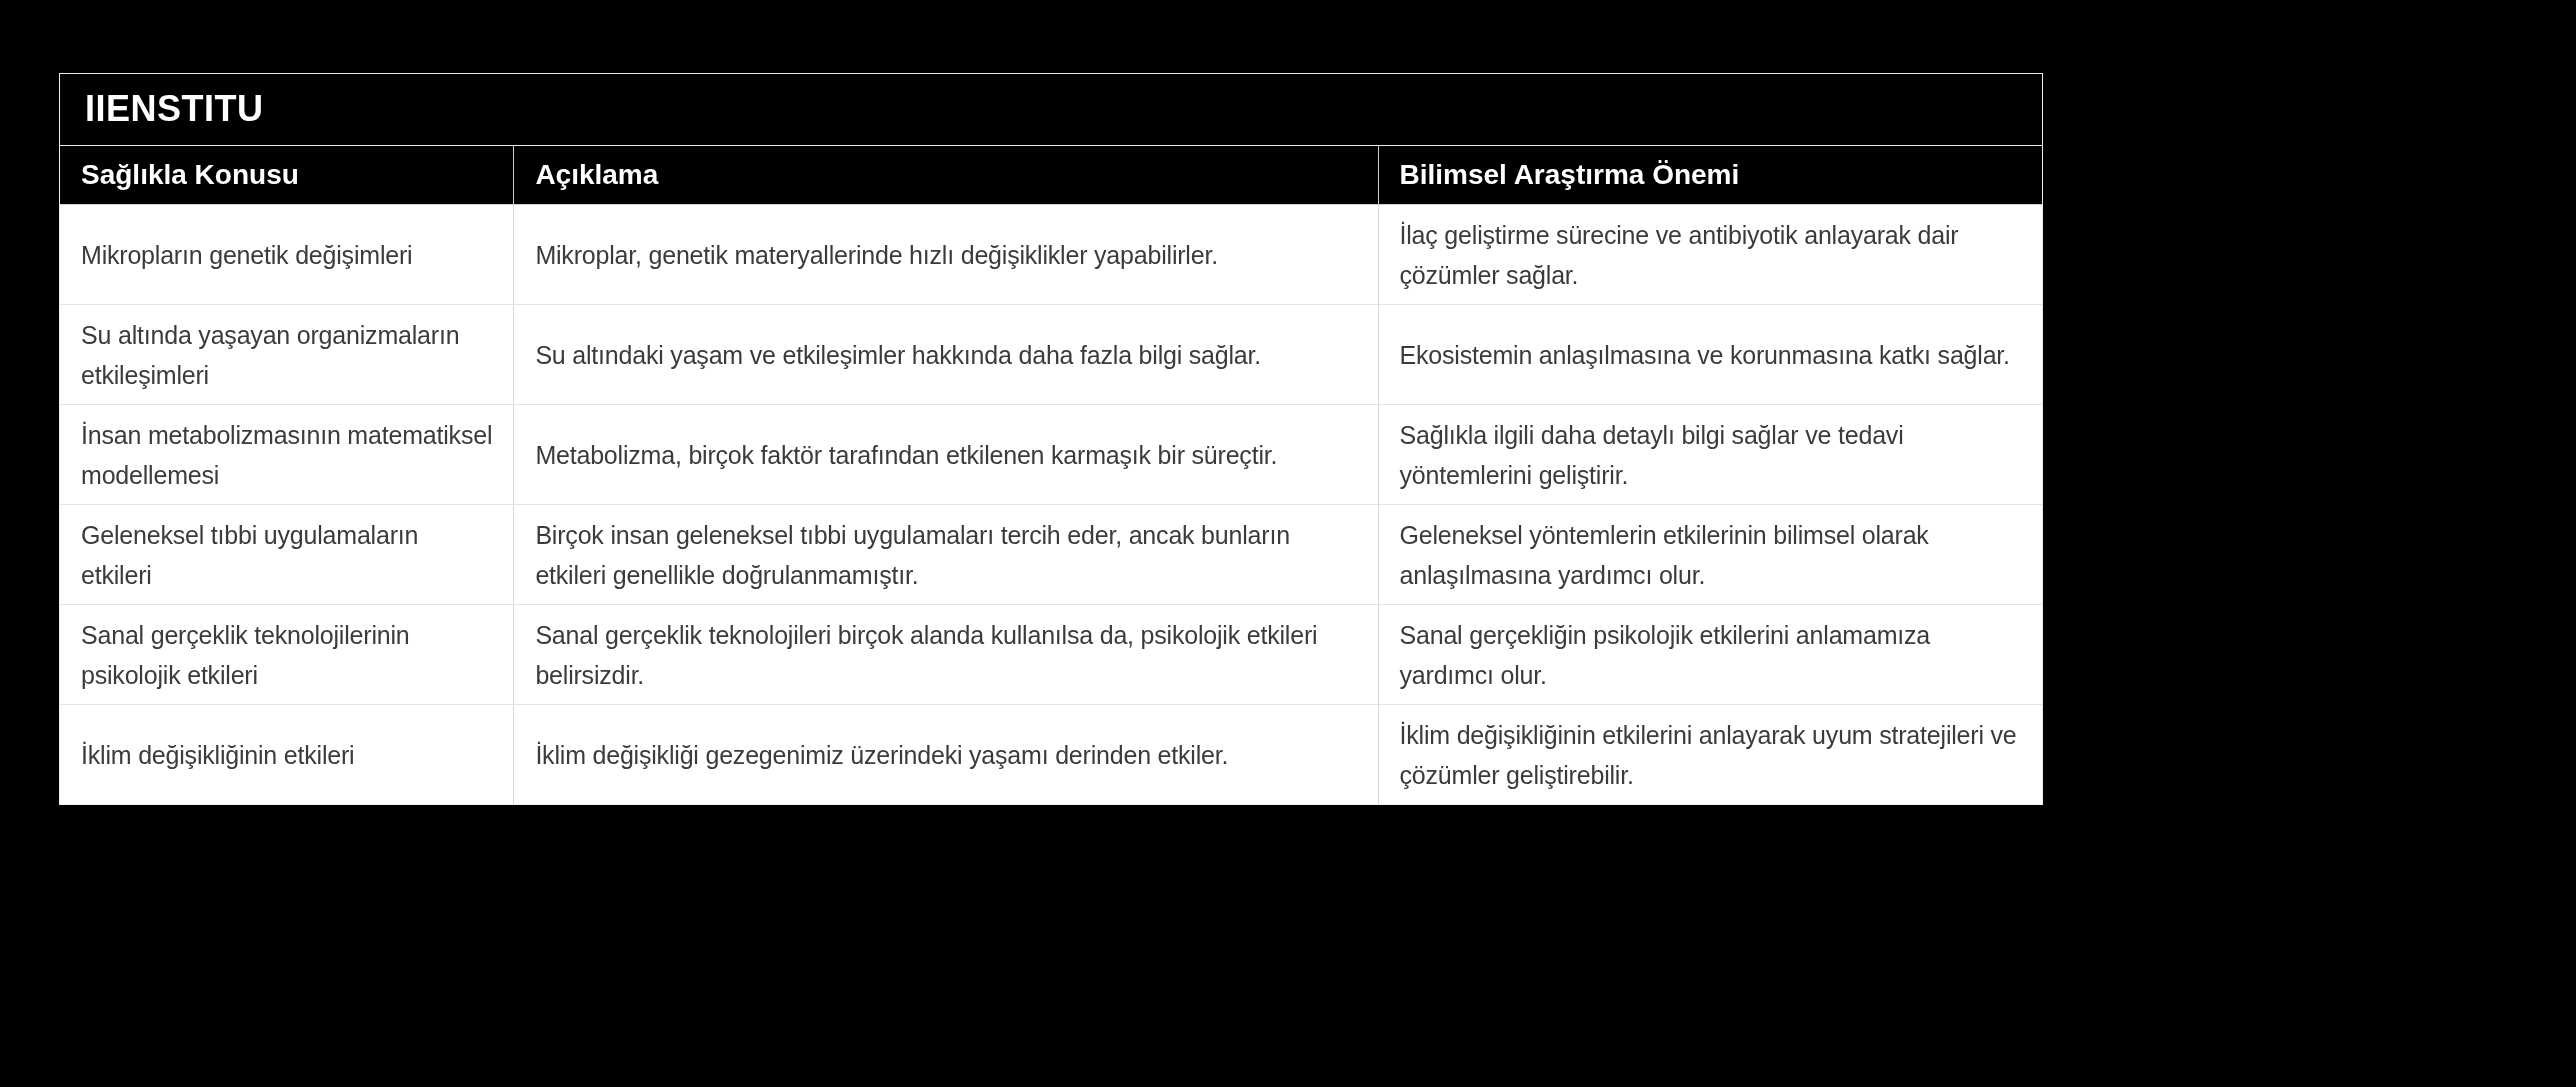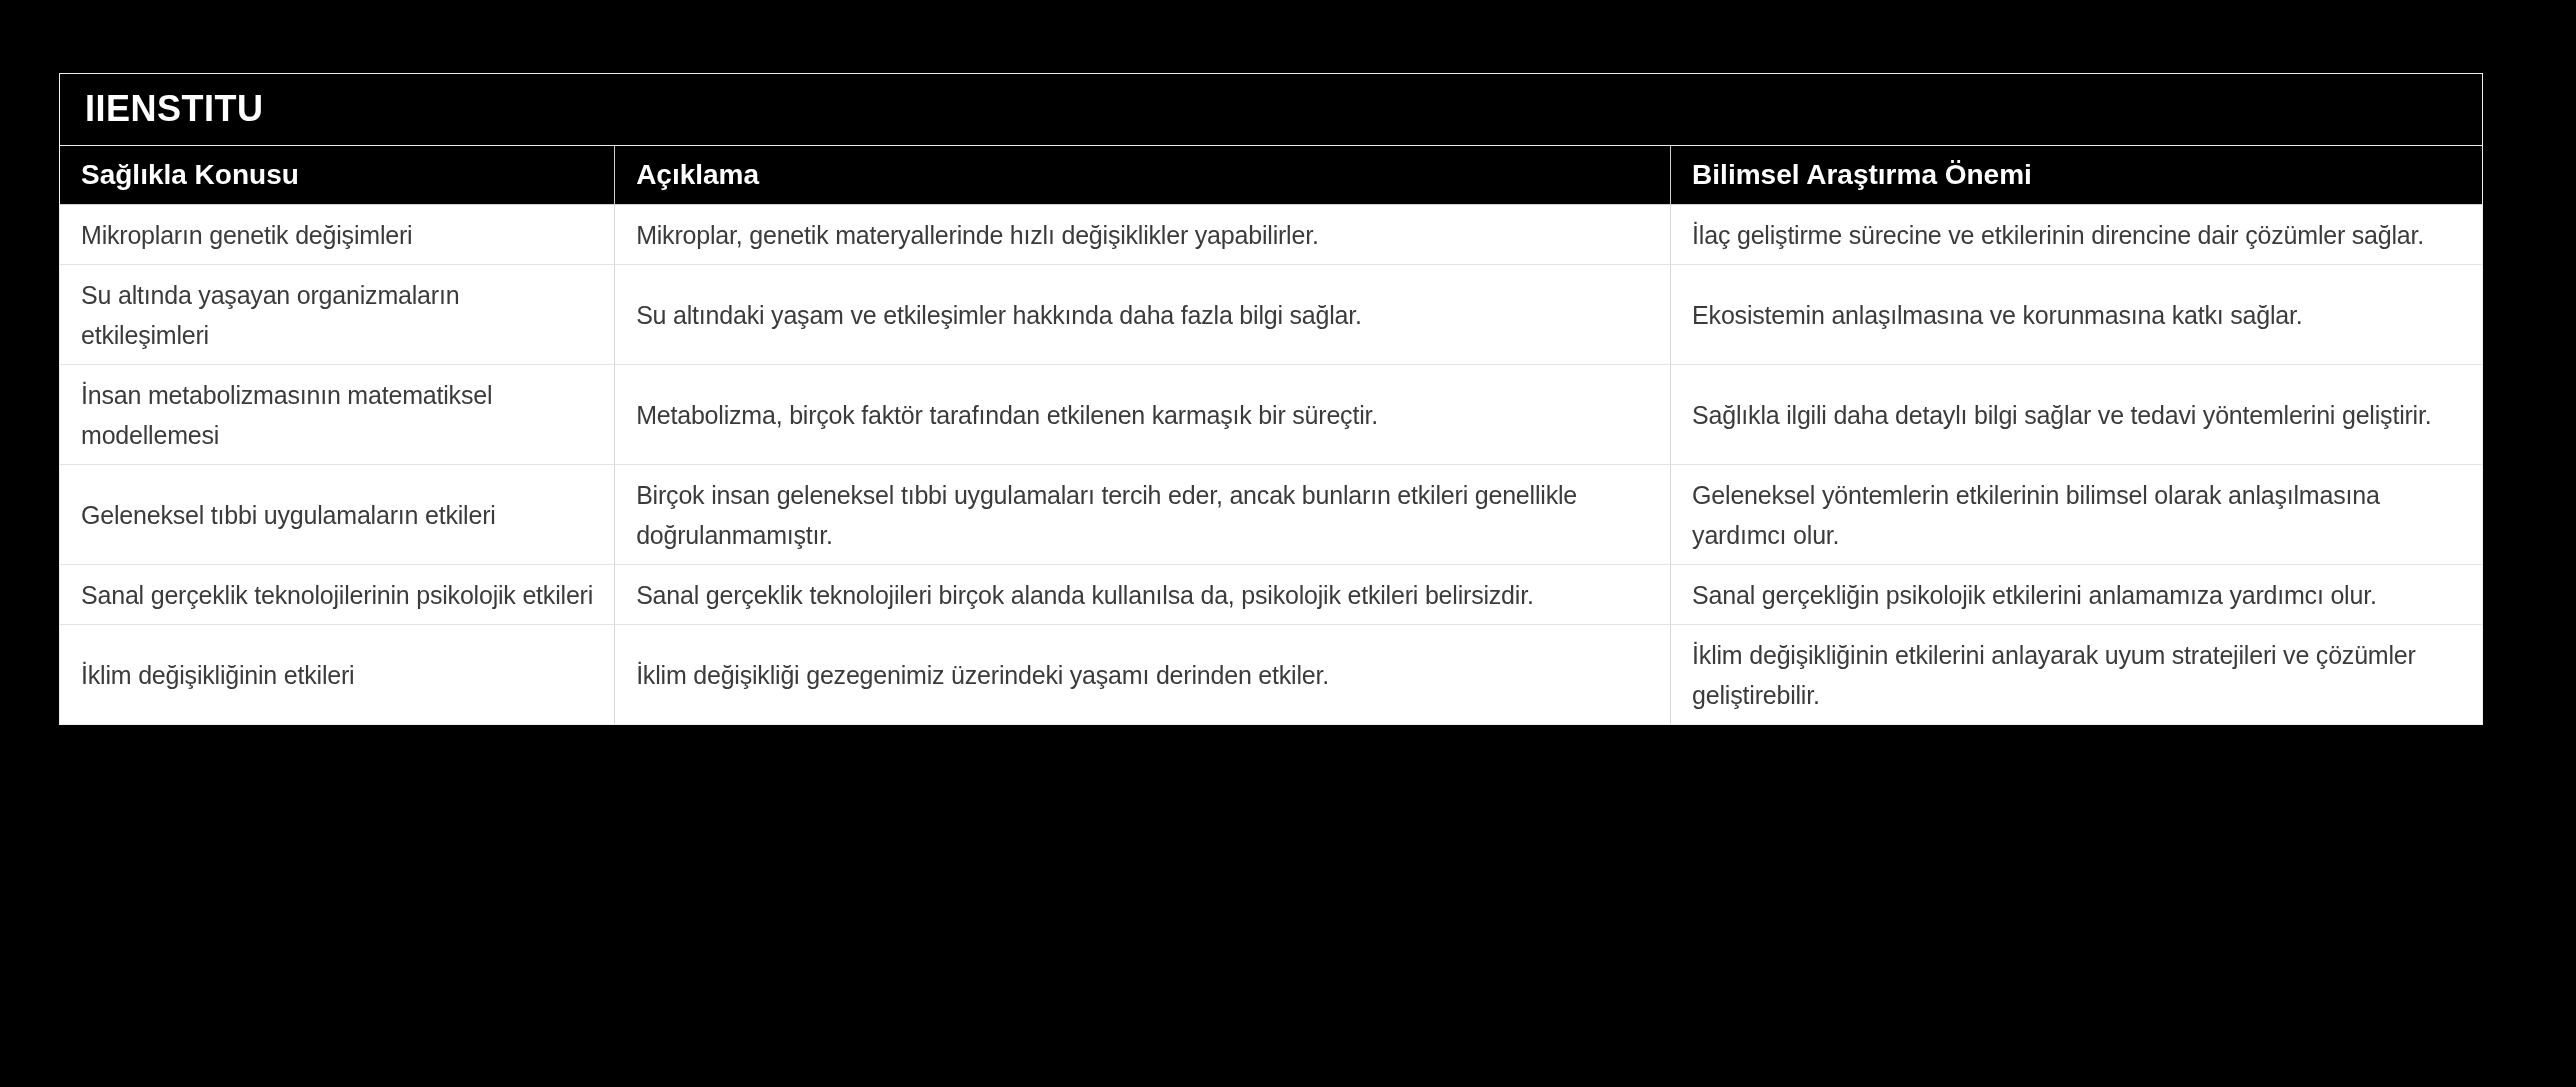--- a/index.html
+++ b/index.html
@@ -11,21 +11,21 @@
     width: 2576px;
     height: 1088px;
     position: relative;
     overflow: hidden;
     font-family: "Liberation Sans", "DejaVu Sans", sans-serif;
   }
   .table-card {
     position: absolute;
     left: 59px;
     top: 73px;
-    width: 2424px;
+    width: 1984px;
     background: #ffffff;
     border: 1.9px solid #ededed;
     box-sizing: border-box;
   }
   .title-bar {
     background: #000000;
     color: #ffffff;
     font-size: 36px;
     font-weight: 700;
     letter-spacing: 0.5px;
@@ -83,21 +83,21 @@
       <tr>
         <th>Sağlıkla Konusu</th>
         <th>Açıklama</th>
         <th>Bilimsel Araştırma Önemi</th>
       </tr>
     </thead>
     <tbody>
       <tr>
         <td>Mikropların genetik değişimleri</td>
         <td>Mikroplar, genetik materyallerinde hızlı değişiklikler yapabilirler.</td>
-        <td>İlaç geliştirme sürecine ve etkilerinin direncine dair çözümler sağlar.</td>
+        <td>İlaç geliştirme sürecine ve antibiyotik anlayarak dair çözümler sağlar.</td>
       </tr>
       <tr>
         <td>Su altında yaşayan organizmaların etkileşimleri</td>
         <td>Su altındaki yaşam ve etkileşimler hakkında daha fazla bilgi sağlar.</td>
         <td>Ekosistemin anlaşılmasına ve korunmasına katkı sağlar.</td>
       </tr>
       <tr>
         <td>İnsan metabolizmasının matematiksel modellemesi</td>
         <td>Metabolizma, birçok faktör tarafından etkilenen karmaşık bir süreçtir.</td>
         <td>Sağlıkla ilgili daha detaylı bilgi sağlar ve tedavi yöntemlerini geliştirir.</td>

